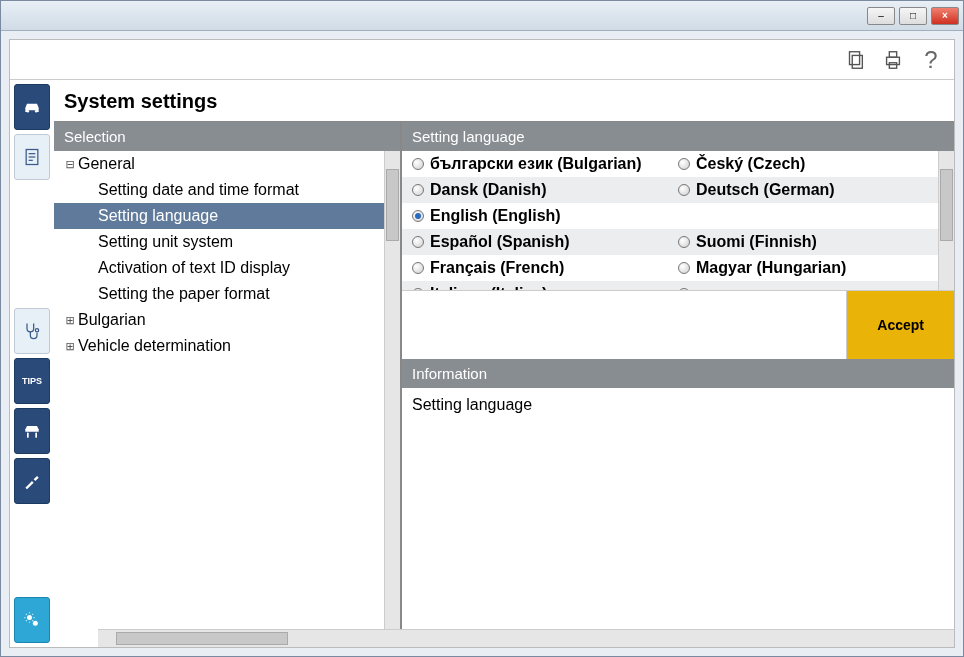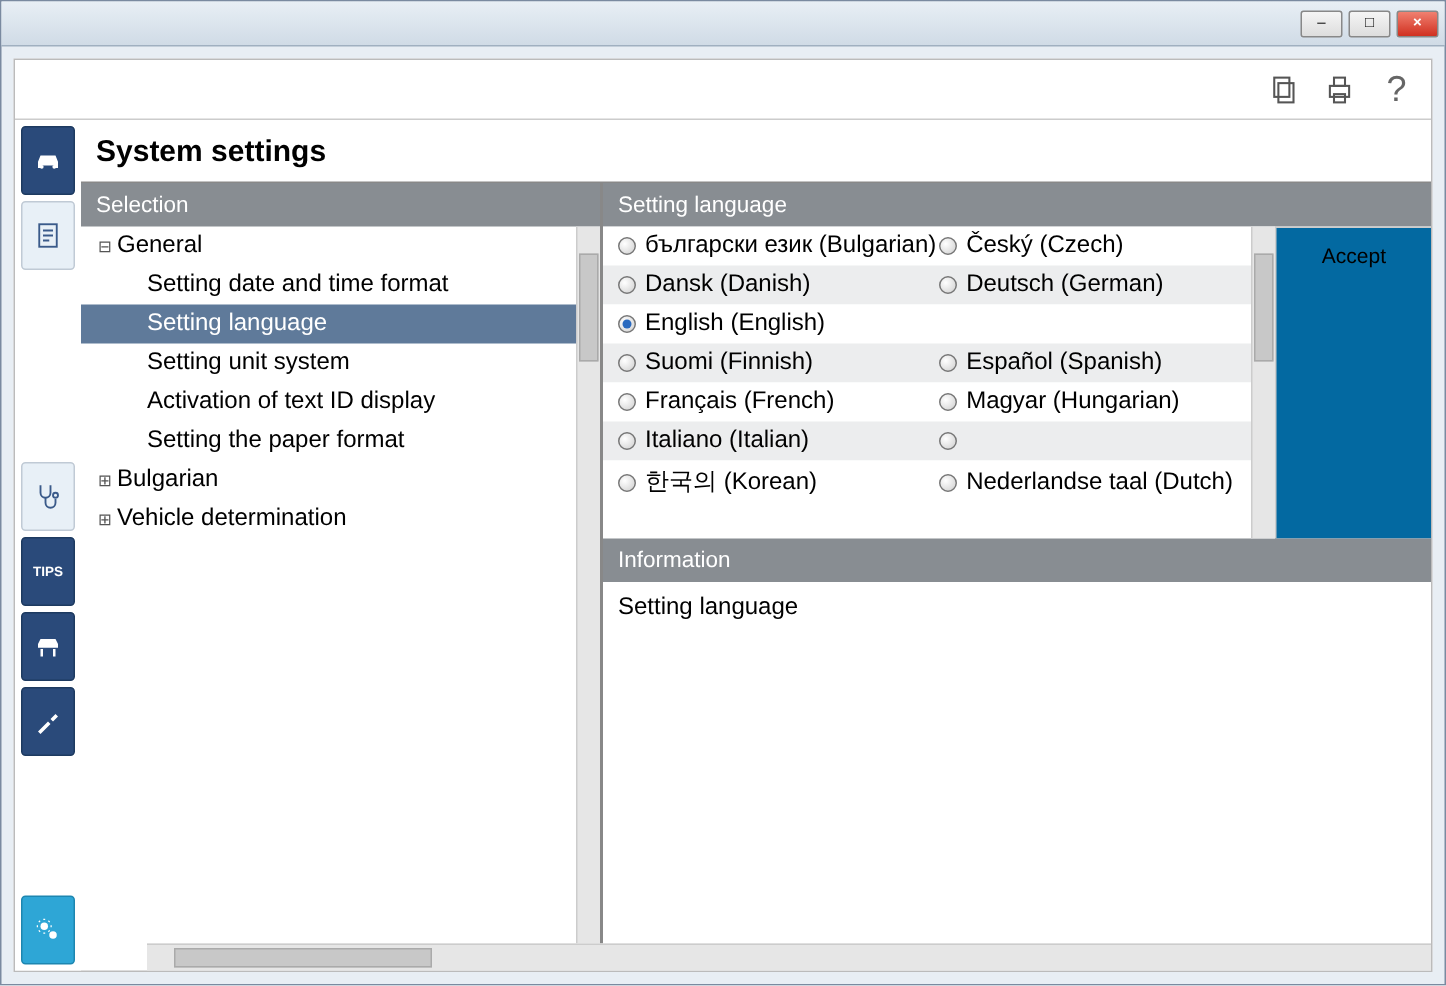--- a/index.html
+++ b/index.html
@@ -193,22 +193,23 @@
       content: "";
       position: absolute;
       top: 18px; left: 1px; right: 1px;
       height: 70px;
       background: #c8c8c8;
       border: 1px solid #aaa;
     }
     .lang-wrap {
       flex: 1;
       display: flex;
-      flex-direction: row;
-      min-height: 0;
+      flex-direction: column;
+      min-height: 0;
+      font-weight: bold;
     }
     .lang-grid {
       flex: 1;
       overflow: auto;
       position: relative;
     }
     .lang-rows {
       display: flex;
       flex-direction: column;
     }
@@ -241,23 +242,23 @@
       border-radius: 50%;
       background: #2a6abf;
     }
     .accept-row {
       display: flex;
       justify-content: flex-end;
       border-top: 1px solid #ccc;
       padding: 0;
     }
     .accept-btn {
-      padding: 10px 30px;
+      padding: 26px 30px;
       font-size: 14px;
-      background: #0369a1;
+      background: #eab308;
       border-left: 1px solid #ccc;
     }
     .info-text {
       padding: 8px 10px;
       font-size: 16px;
     }
     .hscroll-bottom {
       height: 18px;
       background: #e6e6e6;
       border-top: 1px solid #ccc;
@@ -424,25 +425,25 @@
                       </div>
                       <div class="lang-row">
                         <div class="lang-cell">
                           <span class="radio selected"></span>
                           <span>English (English)</span>
                         </div>
                       </div>
                       <div class="lang-row">
                         <div class="lang-cell">
                           <span class="radio"></span>
+                          <span>Español (Spanish)</span>
+                        </div>
+                        <div class="lang-cell">
+                          <span class="radio"></span>
                           <span>Suomi (Finnish)</span>
-                        </div>
-                        <div class="lang-cell">
-                          <span class="radio"></span>
-                          <span>Español (Spanish)</span>
                         </div>
                       </div>
                       <div class="lang-row">
                         <div class="lang-cell">
                           <span class="radio"></span>
                           <span>Français (French)</span>
                         </div>
                         <div class="lang-cell">
                           <span class="radio"></span>
                           <span>Magyar (Hungarian)</span>

